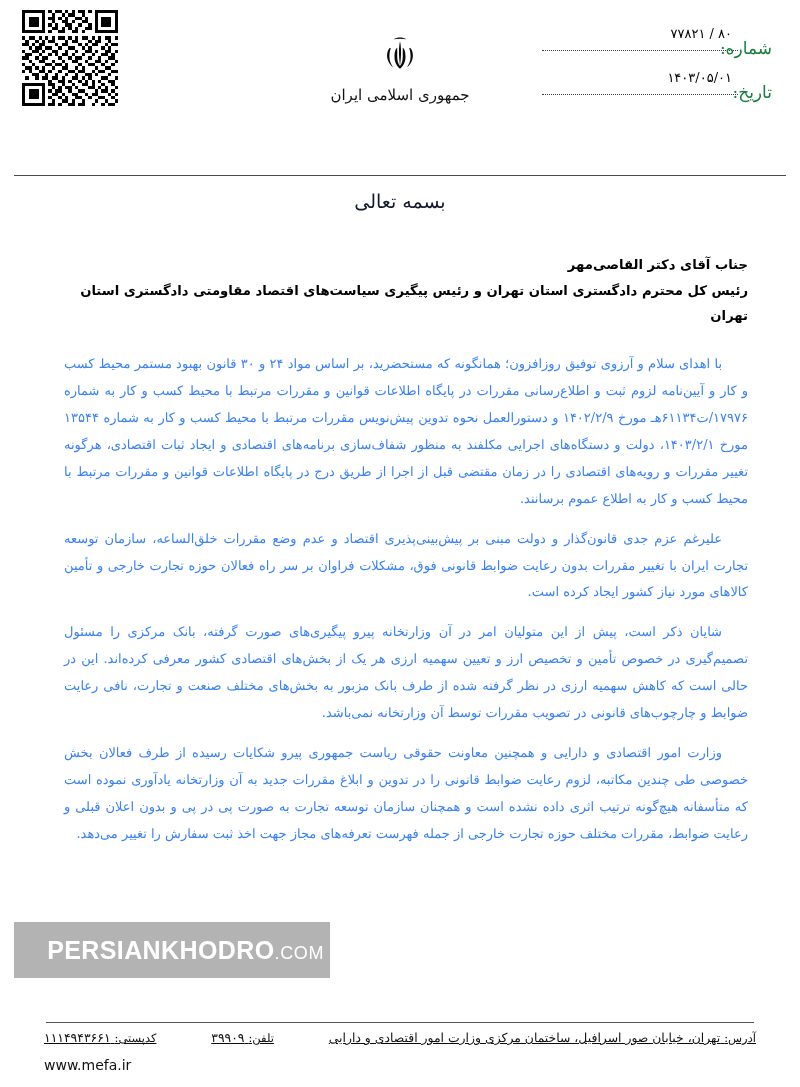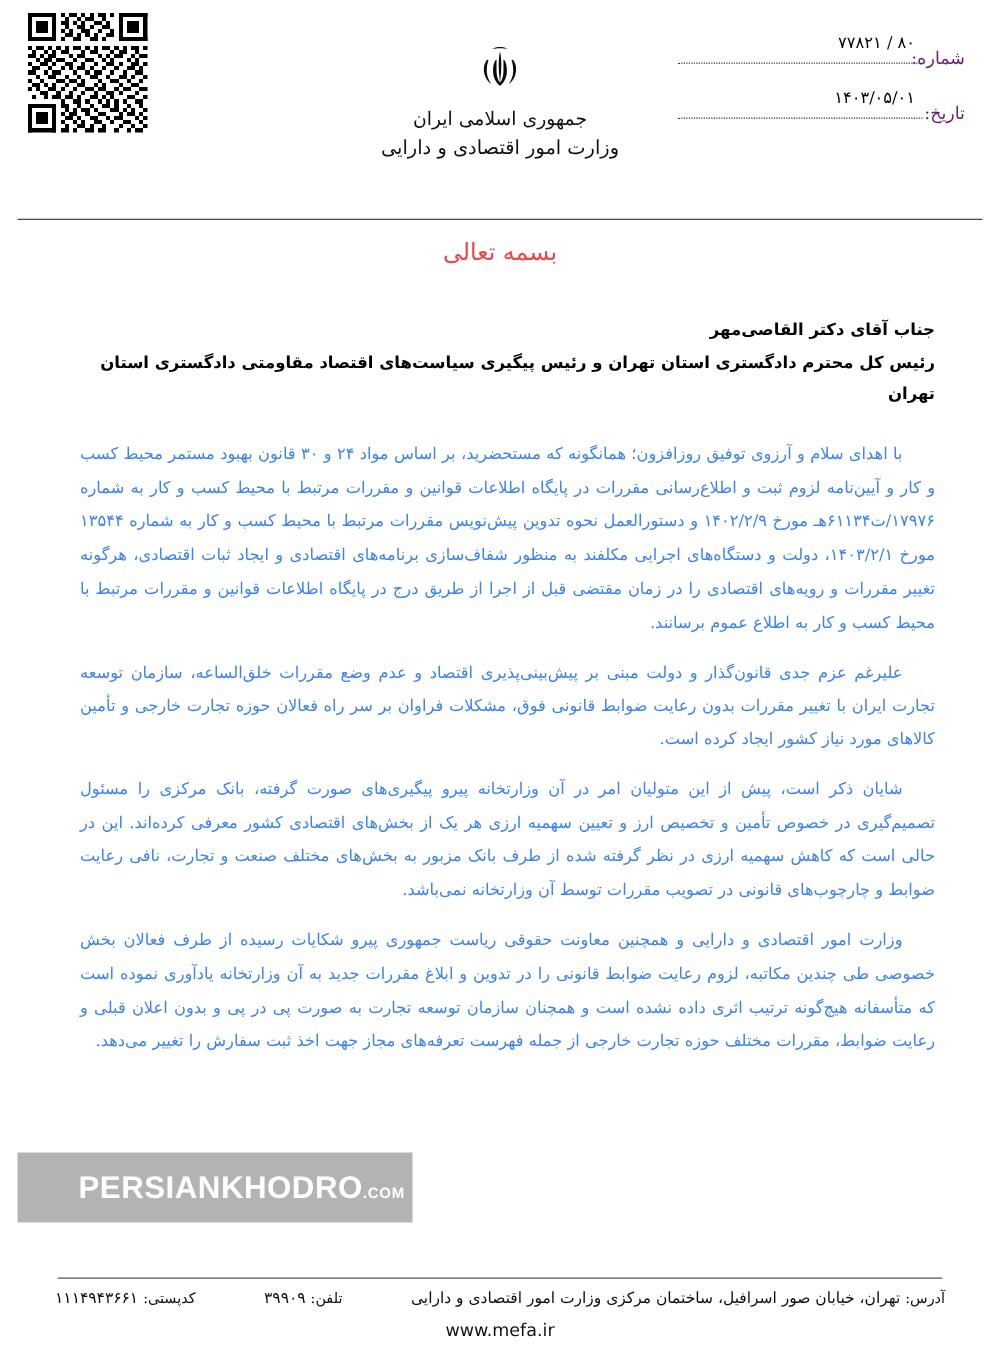--- a/index.html
+++ b/index.html
@@ -73,22 +73,22 @@
   }
   .ref-row {
     position: relative;
     height: 44px;
   }
   .ref-label {
     position: absolute;
     right: 0;
     top: 12px;
     font-family: "DejaVu Serif", "Liberation Serif", serif;
-    font-size: 14px;
-    color: #701a75;
+    font-size: 17px;
+    color: #15803d;
   }
   .ref-value {
     position: absolute;
     right: 40px;
     top: 0;
     font-family: "DejaVu Serif", "Liberation Serif", serif;
     font-size: 13px;
     color: #000;
     white-space: nowrap;
   }
@@ -110,21 +110,21 @@
   }
 
   
   .invocation {
     position: absolute;
     top: 190px;
     left: 0; right: 0;
     text-align: center;
     font-family: "DejaVu Serif", "Liberation Serif", serif;
     font-size: 19px;
-    color: #ef4444;
+    color: #0f172a;
   }
 
   
   .content {
     position: absolute;
     top: 252px;
     right: 52px;
     left: 40px;
     direction: rtl;
     margin-left: 24px;
@@ -167,22 +167,22 @@
     direction: ltr;
     color: #ffffff;
     font-family: "Liberation Sans", sans-serif;
     font-size: 25px;
     font-weight: bold;
     letter-spacing: 0.4px;
     padding-right: 6px;
     padding-left: 16px;
   }
   .watermark-tld {
-    font-size: 12px;
-    font-weight: bold;
+    font-size: 18px;
+    font-weight: normal;
     letter-spacing: 0.6px;
   }
 
   
   .rule-bottom {
     position: absolute;
     top: 1022px;
     left: 46px;
     right: 46px;
     height: 1px;
@@ -197,25 +197,25 @@
   }
   .footer-line {
     display: flex;
     justify-content: space-between;
     align-items: baseline;
     font-family: "DejaVu Serif", "Liberation Serif", serif;
     font-size: 12.4px;
     color: #0d0d0d;
     white-space: nowrap;
   }
-  .footer-seg { display: inline-block; }
+  .footer-seg { display: inline-block; text-decoration: underline; }
   .footer-label { font-size: 11.5px; }
   .footer-site {
     margin-top: 12px;
-    text-align: center;
+    text-align: left;
     direction: ltr;
     font-family: "DejaVu Sans", "Liberation Sans", sans-serif;
     font-size: 14px;
     color: #111;
   }
 </style>
 </head>
 <body>
 
 <div class="page">
@@ -465,21 +465,20 @@
       <svg class="emblem" viewBox="0 0 100 100" aria-hidden="true">
         <g fill="#0a0a0a">
           <path d="M50 20 C47 34 47 50 50 74 C53 50 53 34 50 20 Z"></path>
           <path d="M50 74 C46 70 44 62 44 54 L44 34 C40 36 38 44 38 54 C38 66 43 74 50 80 C57 74 62 66 62 54 C62 44 60 36 56 34 L56 54 C56 62 54 70 50 74 Z"></path>
           <path d="M28 34 C22 40 20 52 24 62 C26 68 30 73 35 77 C30 70 27 62 27 54 C27 46 28 40 30 36 Z"></path>
           <path d="M72 34 C78 40 80 52 76 62 C74 68 70 73 65 77 C70 70 73 62 73 54 C73 46 72 40 70 36 Z"></path>
           <path d="M36 16 C40 13 45 12 50 12 C55 12 60 13 64 16 C60 15 55 14.5 50 14.5 C45 14.5 40 15 36 16 Z"></path>
         </g>
       </svg>
       <div class="emblem-line1">جمهوری اسلامی ایران</div>
-      <div class="emblem-line2">وزارت امور اقتصادی و دارایی</div>
     </div>
 
     <div class="ref-block">
       <div class="ref-row">
         <span class="ref-value">۸۰ / ۷۷۸۲۱</span>
         <span class="ref-dots"></span>
         <span class="ref-label">شماره:</span>
       </div>
       <div class="ref-row">
         <span class="ref-value">۱۴۰۳/۰۵/۰۱</span>

